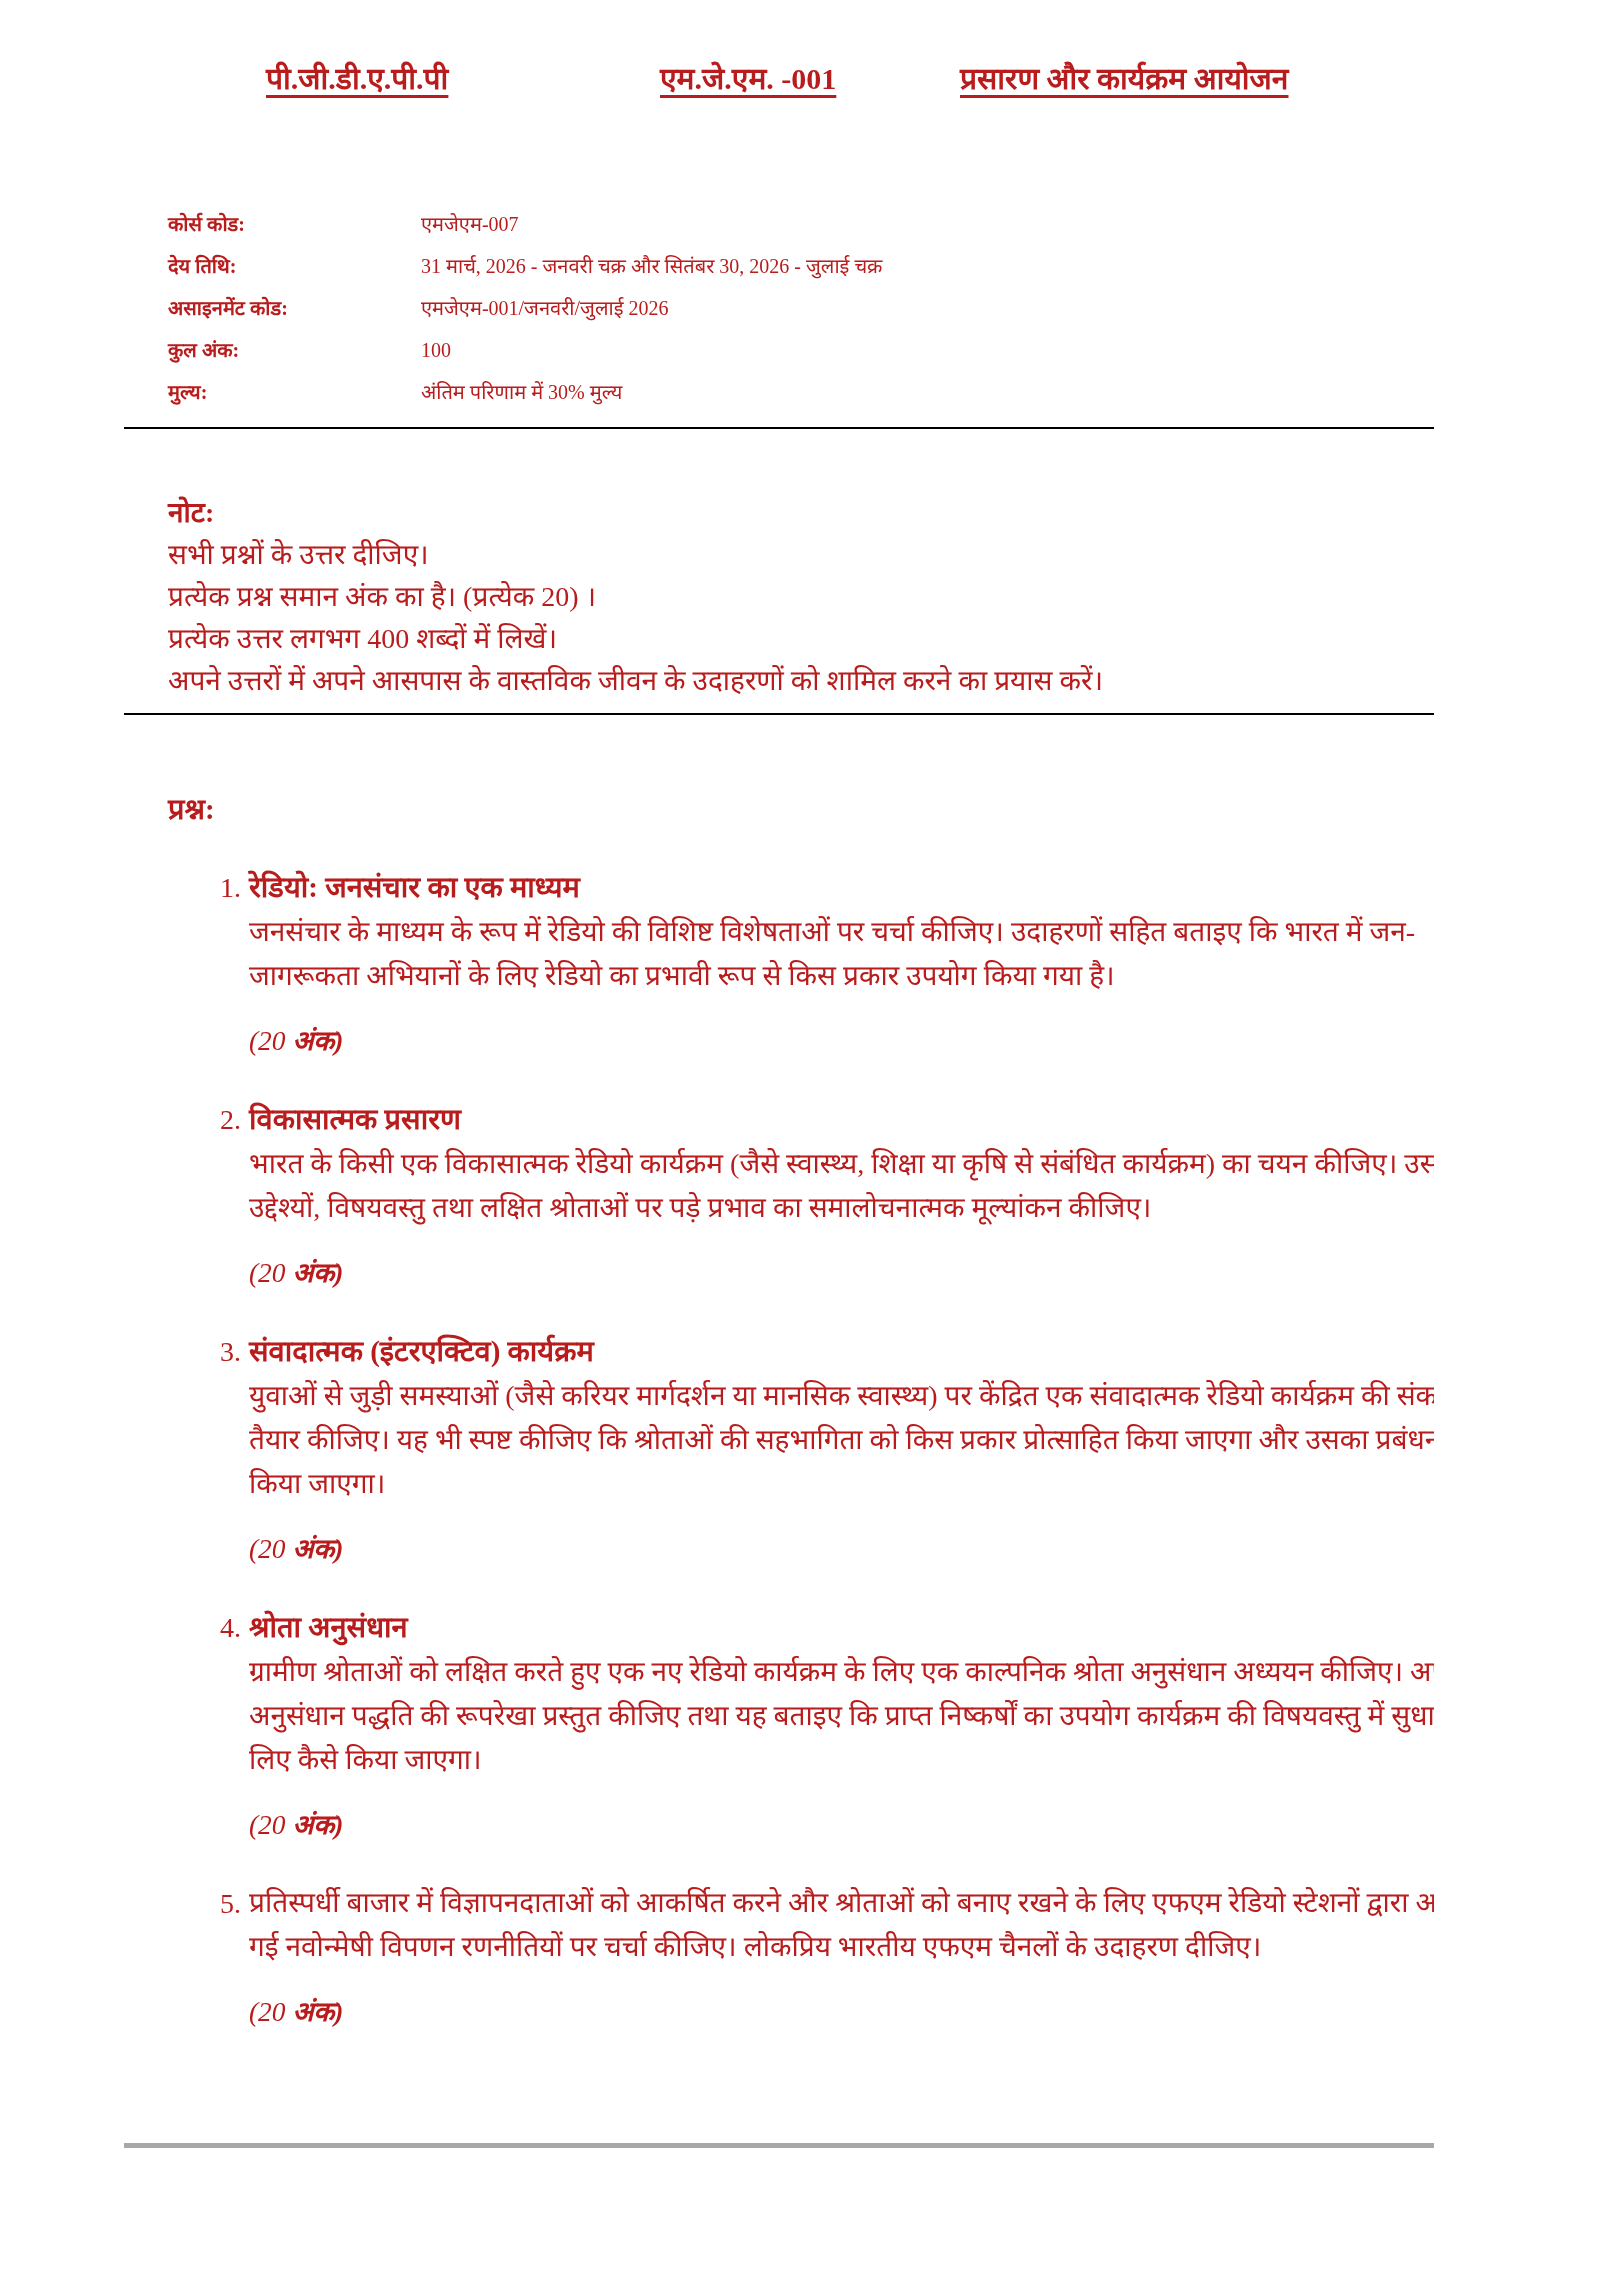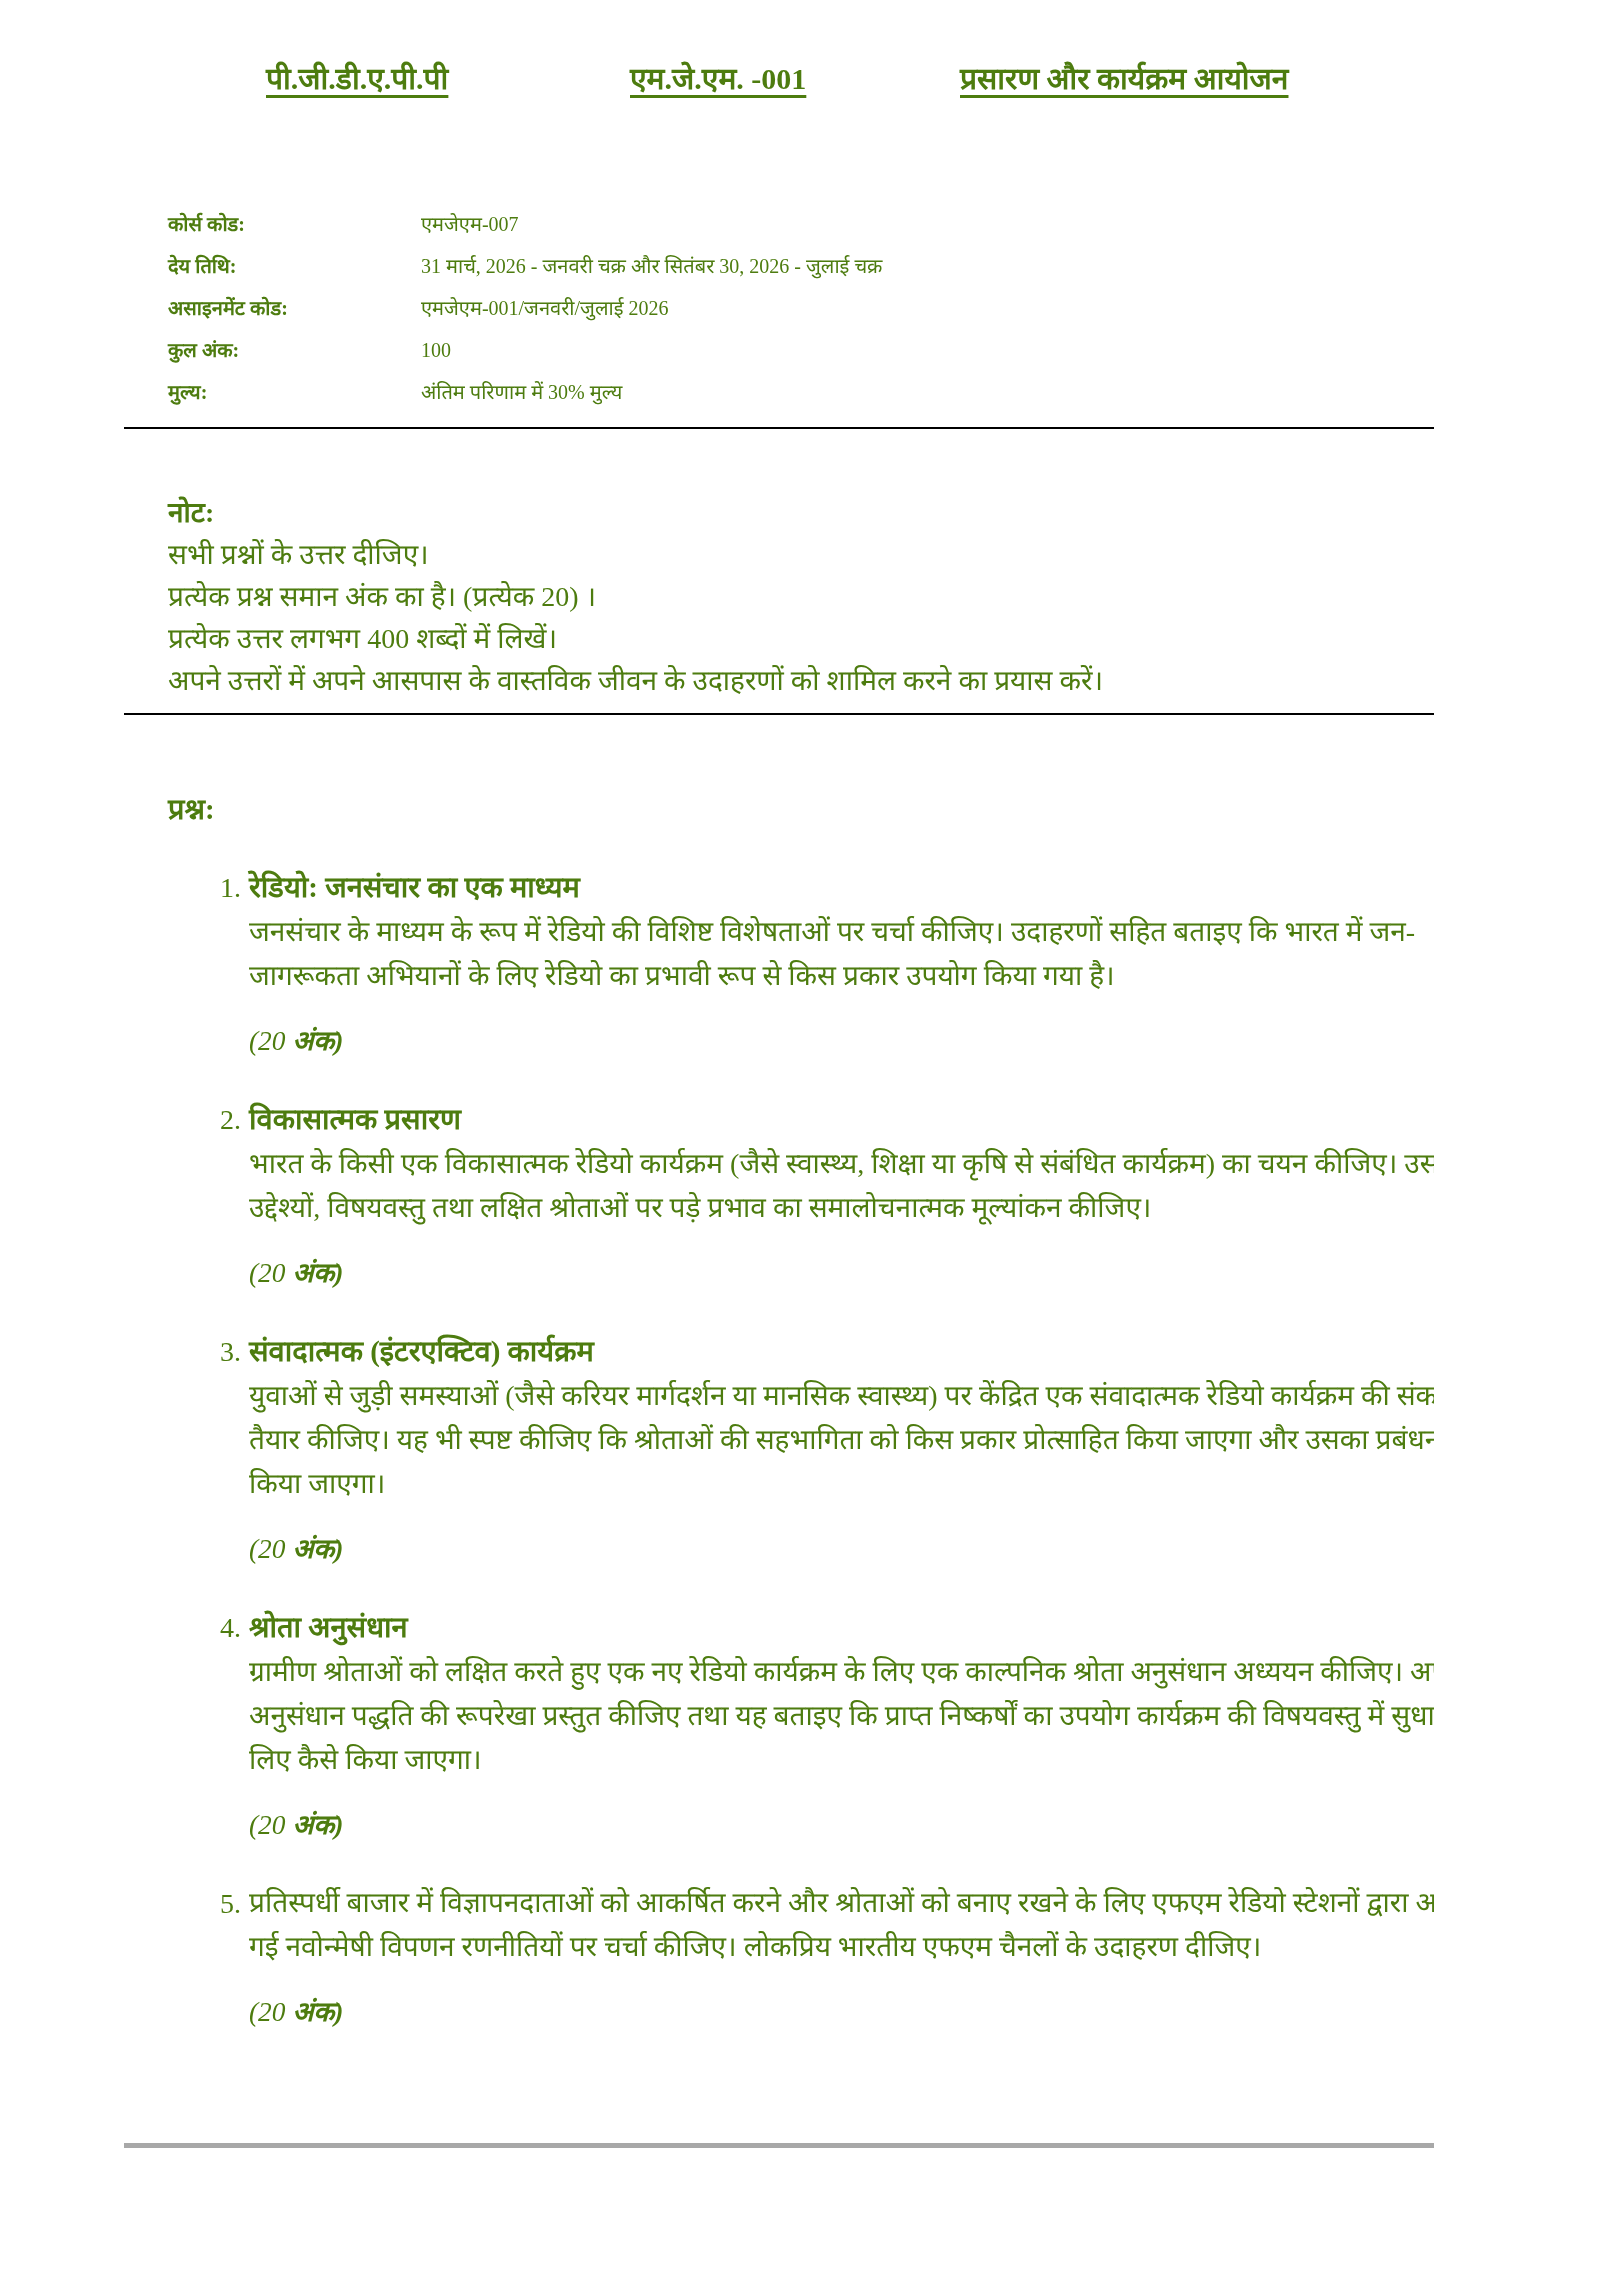--- a/index.html
+++ b/index.html
@@ -5,21 +5,21 @@
   html, body {
     margin: 0;
     padding: 0;
     background: #ffffff;
   }
   .page {
     position: relative;
     width: 1434px;
     height: 2293px;
     background: #ffffff;
-    color: #4d7c0f;
+    color: #b91c1c;
     font-family: "Liberation Serif", "DejaVu Serif", serif;
     overflow: hidden;
   }
   .content {
     position: absolute;
     left: 124px;
     top: 0;
     width: 1431px;
   }
 
@@ -32,21 +32,21 @@
     position: absolute;
     top: 59px;
     font-size: 30px;
     font-weight: bold;
     text-decoration: underline;
     text-underline-offset: 5.9px;
     white-space: nowrap;
     line-height: 39px;
   }
   .header .h-left   { left: 142px; }
-  .header .h-center { left: 506px; }
+  .header .h-center { left: 536px; }
   .header .h-right  { left: 836px; }
 
   
   .details {
     margin: 93px 0 0 44px;
   }
   .detail-row {
     display: flex;
     font-size: 20px;
     line-height: 42px;

